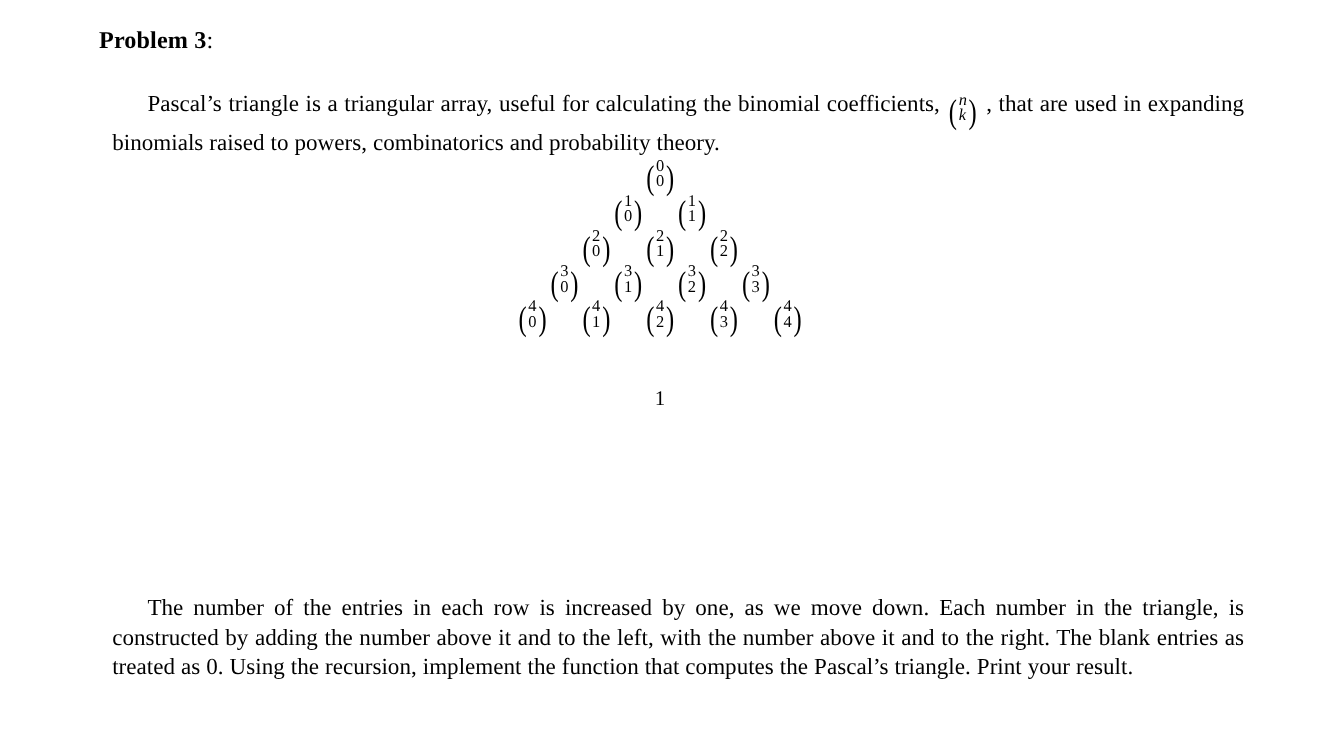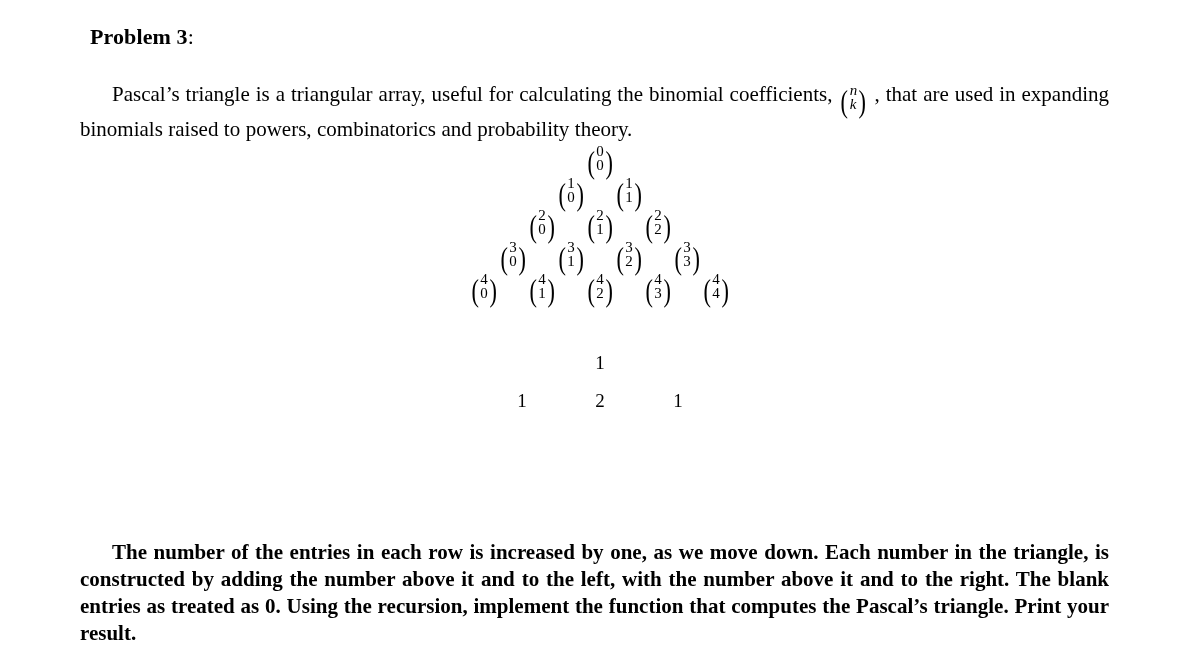--- a/index.html
+++ b/index.html
@@ -33,30 +33,30 @@
   .problem-heading .label {
     font-weight: bold;
   }
   .problem-heading .colon {
     font-weight: normal;
   }
 
   
   .para {
     position: absolute;
-    left: 80px;
+    left: 102px;
     width: 1029px;
     font-size: 21px;
     line-height: 27px;
     text-align: justify;
     text-align-last: left;
     word-spacing: 0.2px;
   }
   .para.p-intro { top: 73px; }
-  .para.p-final { top: 531px; font-weight: bold; }
+  .para.p-final { top: 531px; }
   .indent { display: inline-block; width: 32px; }
 
   
   .binom {
     display: inline-block;
     position: relative;
     vertical-align: -0.42em;
     font-size: 21px;
     line-height: 1;
     margin: 0 1px;
@@ -161,20 +161,19 @@
       <div class="sym-row"><span class="shift"><span class="sym-cell"><span class="binom num"><span class="paren">(</span><span class="stack"><span class="top">0</span><span class="bot">0</span></span><span class="paren">)</span></span></span></span></div>
       <div class="sym-row"><span class="shift"><span class="sym-cell"><span class="binom num"><span class="paren">(</span><span class="stack"><span class="top">1</span><span class="bot">0</span></span><span class="paren">)</span></span></span><span class="sym-cell"><span class="binom num"><span class="paren">(</span><span class="stack"><span class="top">1</span><span class="bot">1</span></span><span class="paren">)</span></span></span></span></div>
       <div class="sym-row"><span class="shift"><span class="sym-cell"><span class="binom num"><span class="paren">(</span><span class="stack"><span class="top">2</span><span class="bot">0</span></span><span class="paren">)</span></span></span><span class="sym-cell"><span class="binom num"><span class="paren">(</span><span class="stack"><span class="top">2</span><span class="bot">1</span></span><span class="paren">)</span></span></span><span class="sym-cell"><span class="binom num"><span class="paren">(</span><span class="stack"><span class="top">2</span><span class="bot">2</span></span><span class="paren">)</span></span></span></span></div>
       <div class="sym-row"><span class="shift"><span class="sym-cell"><span class="binom num"><span class="paren">(</span><span class="stack"><span class="top">3</span><span class="bot">0</span></span><span class="paren">)</span></span></span><span class="sym-cell"><span class="binom num"><span class="paren">(</span><span class="stack"><span class="top">3</span><span class="bot">1</span></span><span class="paren">)</span></span></span><span class="sym-cell"><span class="binom num"><span class="paren">(</span><span class="stack"><span class="top">3</span><span class="bot">2</span></span><span class="paren">)</span></span></span><span class="sym-cell"><span class="binom num"><span class="paren">(</span><span class="stack"><span class="top">3</span><span class="bot">3</span></span><span class="paren">)</span></span></span></span></div>
       <div class="sym-row"><span class="shift"><span class="sym-cell"><span class="binom num"><span class="paren">(</span><span class="stack"><span class="top">4</span><span class="bot">0</span></span><span class="paren">)</span></span></span><span class="sym-cell"><span class="binom num"><span class="paren">(</span><span class="stack"><span class="top">4</span><span class="bot">1</span></span><span class="paren">)</span></span></span><span class="sym-cell"><span class="binom num"><span class="paren">(</span><span class="stack"><span class="top">4</span><span class="bot">2</span></span><span class="paren">)</span></span></span><span class="sym-cell"><span class="binom num"><span class="paren">(</span><span class="stack"><span class="top">4</span><span class="bot">3</span></span><span class="paren">)</span></span></span><span class="sym-cell"><span class="binom num"><span class="paren">(</span><span class="stack"><span class="top">4</span><span class="bot">4</span></span><span class="paren">)</span></span></span></span></div>
     </div>
 
 
   <div class="num-triangle" id="numeric-triangle">
       <div class="num-row"><span class="shift"><span class="num-cell">1</span></span></div>
-      <div class="num-row"><span class="shift"><span class="num-cell">1</span><span class="num-cell">2</span><span class="num-cell">1</span></span></div>
     </div>
 
   <div class="para p-final">
     <span class="indent"></span><span>The number of the entries in each row is increased by one, as we move down. Each number in the triangle, is constructed by adding the number above it and to the left, with the number above it and to the right. The blank entries as treated as 0. Using the recursion, implement the function that computes the Pascal’s triangle. Print your result.</span>
   </div>
 
 </div>
 
 </body></html>

